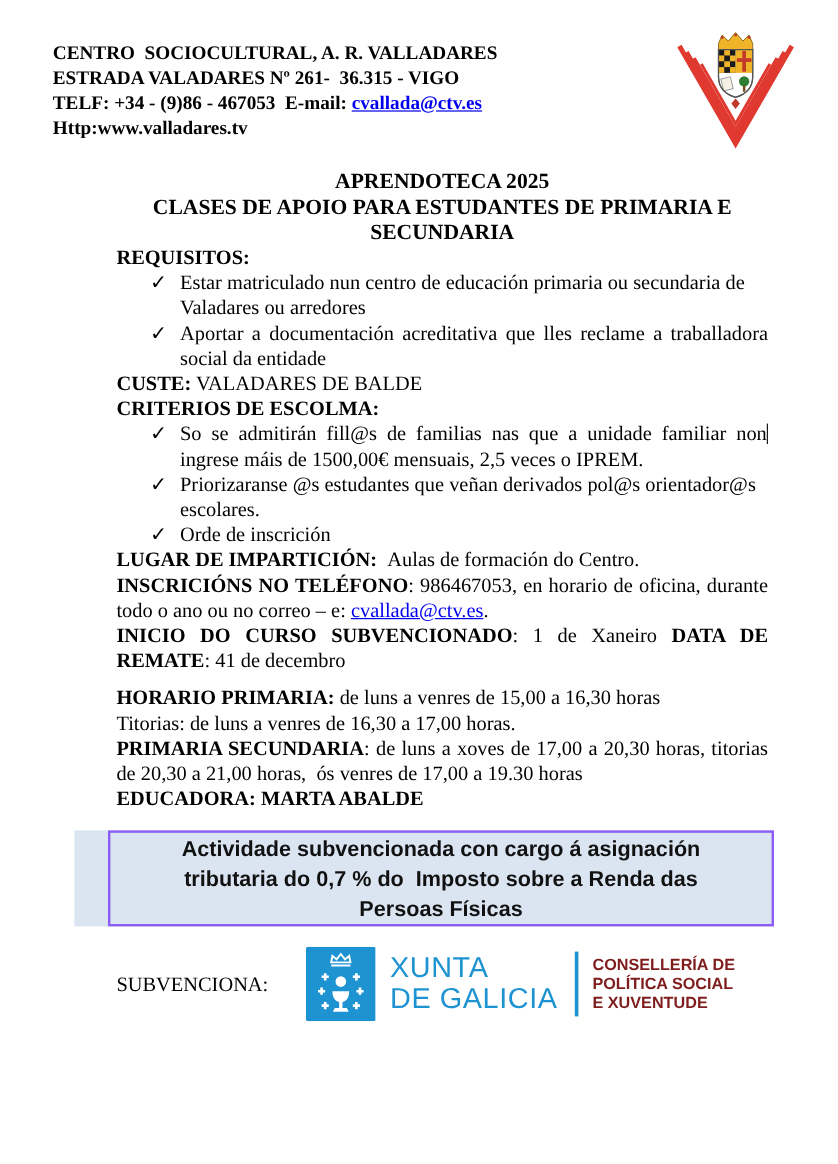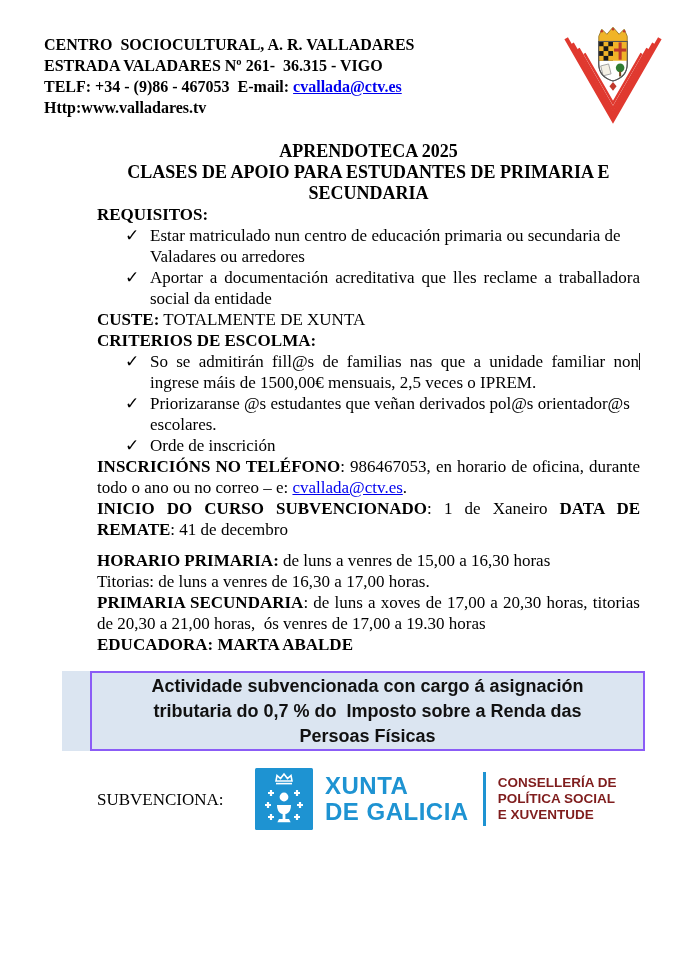--- a/index.html
+++ b/index.html
@@ -32,21 +32,21 @@
     font-family:"Liberation Sans","DejaVu Sans",sans-serif;
     font-weight:bold;font-size:18px;line-height:25px;color:#111;text-align:center;
   }
   
   .funding{display:flex;align-items:center;margin-top:16px;height:64px;}
   .funding-label{flex:none;width:158px;font-size:17px;}
   .emblem{flex:none;width:58px;height:62px;}
   .wordmark{
     margin-left:12px;flex:none;
     font-family:"Liberation Sans","DejaVu Sans",sans-serif;
-    font-weight:700;font-size:24px;line-height:26px;letter-spacing:.5px;color:#1e93d2;white-space:nowrap;
+    font-weight:400;font-size:24px;line-height:26px;letter-spacing:.5px;color:#1e93d2;white-space:nowrap;
   }
   .vbar{flex:none;width:3px;height:54px;background:#1e93d2;margin:0 12px 0 14px;}
   .cons{
     flex:none;font-family:"Liberation Sans","DejaVu Sans",sans-serif;
     font-weight:bold;font-size:13.5px;line-height:16px;color:#7f1d1d;white-space:nowrap;
   }
 </style>
 </head>
 <body>
 
@@ -100,38 +100,39 @@
       <div class="bullet">
         <span class="check">✓</span>
         <span class="btext">Estar matriculado nun centro de educación primaria ou secundaria de Valadares ou arredores</span>
       </div>
       <div class="bullet">
         <span class="check">✓</span>
         <span class="btext justify">Aportar a documentación acreditativa que lles reclame a traballadora social da entidade</span>
       </div>
     </div>
 
-    <p class="mt8"><span class="heading">CUSTE:</span><span> TOTALMENTE DE XUNTA</span></p>
+    <p class="mt8"><span class="heading">CUSTE:</span><span> VALADARES DE BALDE</span></p>
 
     <p class="heading mt14">CRITERIOS DE ESCOLMA:</p>
     <div>
       <div class="bullet">
         <span class="check">✓</span>
         <span class="btext justify"><span>So se admitirán fill@s de familias nas que a unidade familiar non</span><span class="cursor-bar"></span><span> ingrese máis de 1500,00€ mensuais, 2,5 veces o IPREM.</span></span>
       </div>
       <div class="bullet">
         <span class="check">✓</span>
         <span class="btext">Priorizaranse @s estudantes que veñan derivados pol@s orientador@s escolares.</span>
       </div>
       <div class="bullet">
         <span class="check">✓</span>
         <span class="btext">Orde de inscrición</span>
       </div>
     </div>
 
+    <p class="mt8"><span class="heading">LUGAR DE IMPARTICIÓN:</span><span> &nbsp;Aulas de formación do Centro.</span></p>
 
     <p class="justify mt14"><span class="heading">INSCRICIÓNS NO TELÉFONO</span><span>: 986467053, en horario de oficina, durante todo o ano ou no correo – e: </span><a href="#" style="color:#0000ee">cvallada@ctv.es</a><span>.</span></p>
 
     <p class="justify mt20"><span class="heading">INICIO DO CURSO SUBVENCIONADO</span><span>: 1 de Xaneiro </span><span class="heading">DATA DE REMATE</span><span>: 41 de decembro</span></p>
 
     <div class="mt10">
       <p><span class="heading">HORARIO PRIMARIA:</span><span> de luns a venres de 15,00 a 16,30 horas</span></p>
       <p>Titorias: de luns a venres de 16,30 a 17,00 horas.</p>
       <p class="justify"><span class="heading">PRIMARIA SECUNDARIA</span><span>: de luns a xoves de 17,00 a 20,30 horas, titorias de 20,30 a 21,00 horas, &nbsp;ós venres de 17,00 a 19.30 horas</span></p>
     </div>

